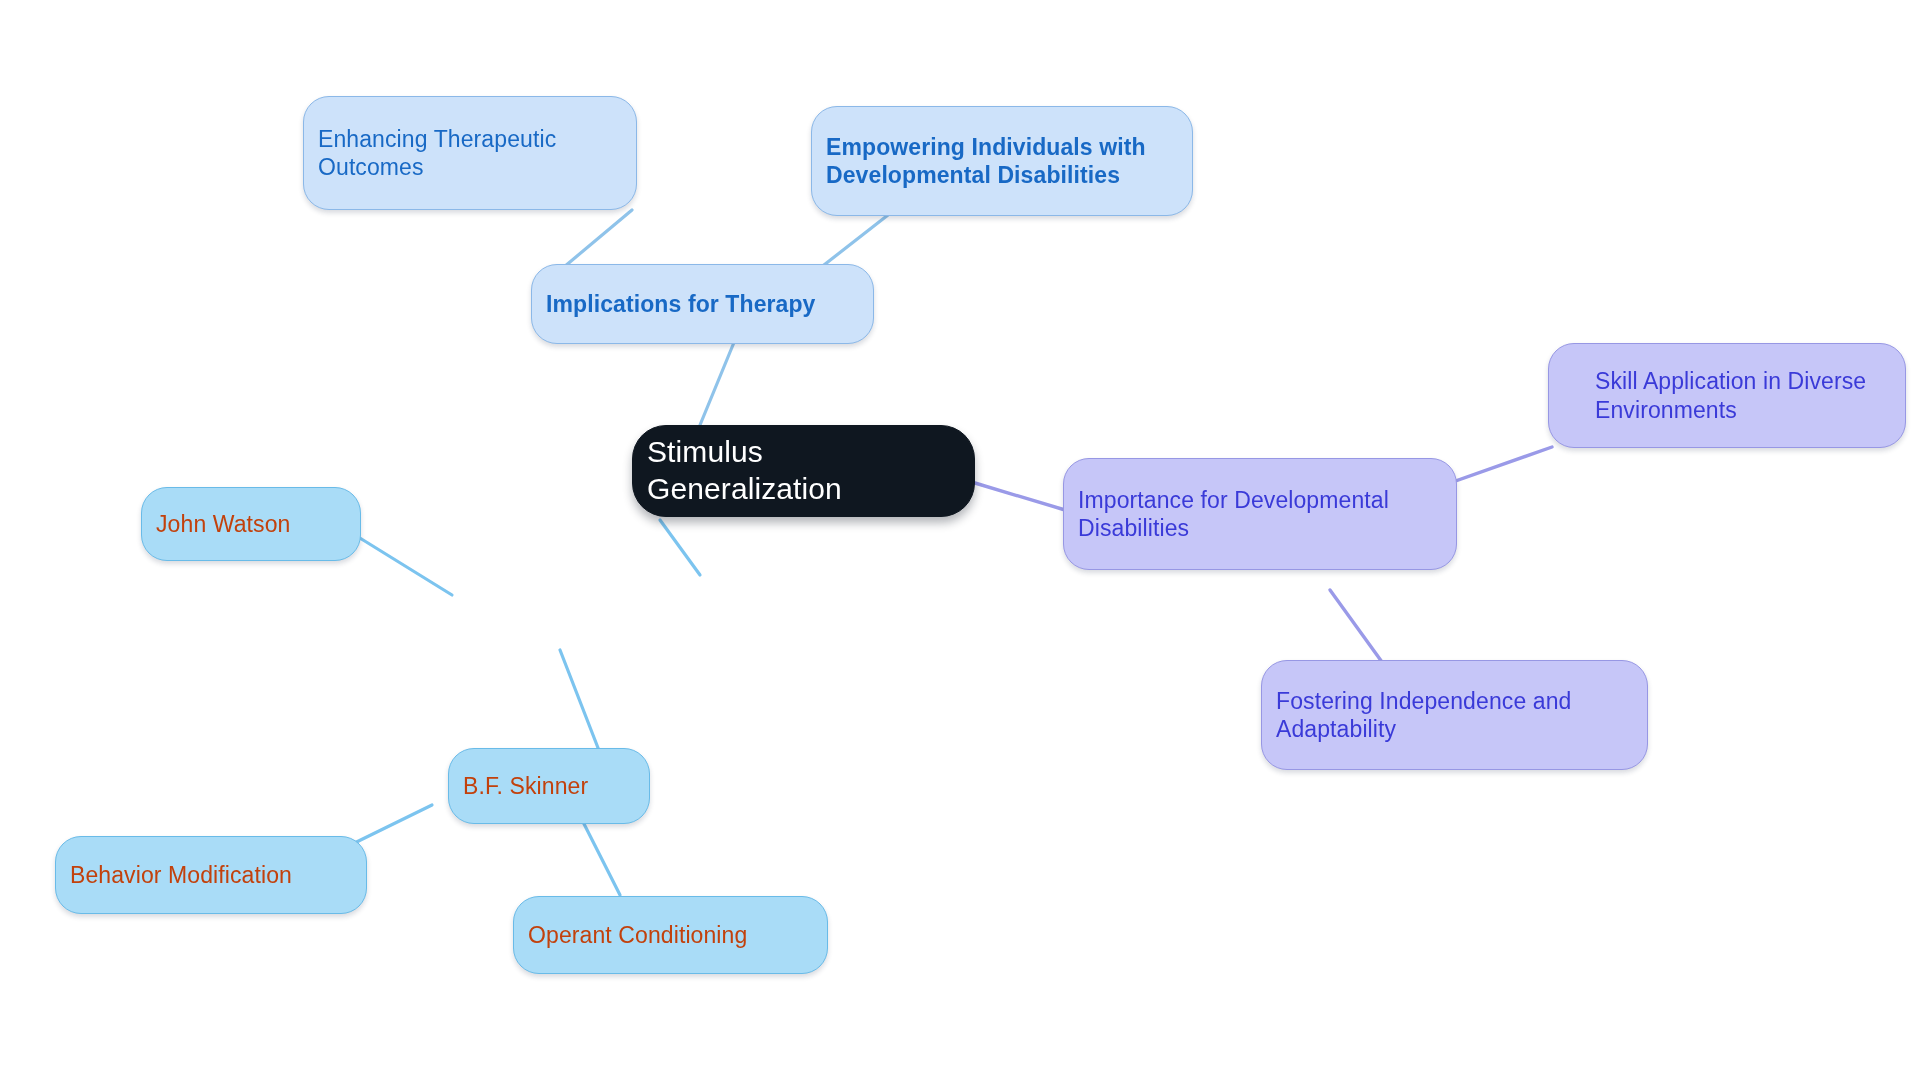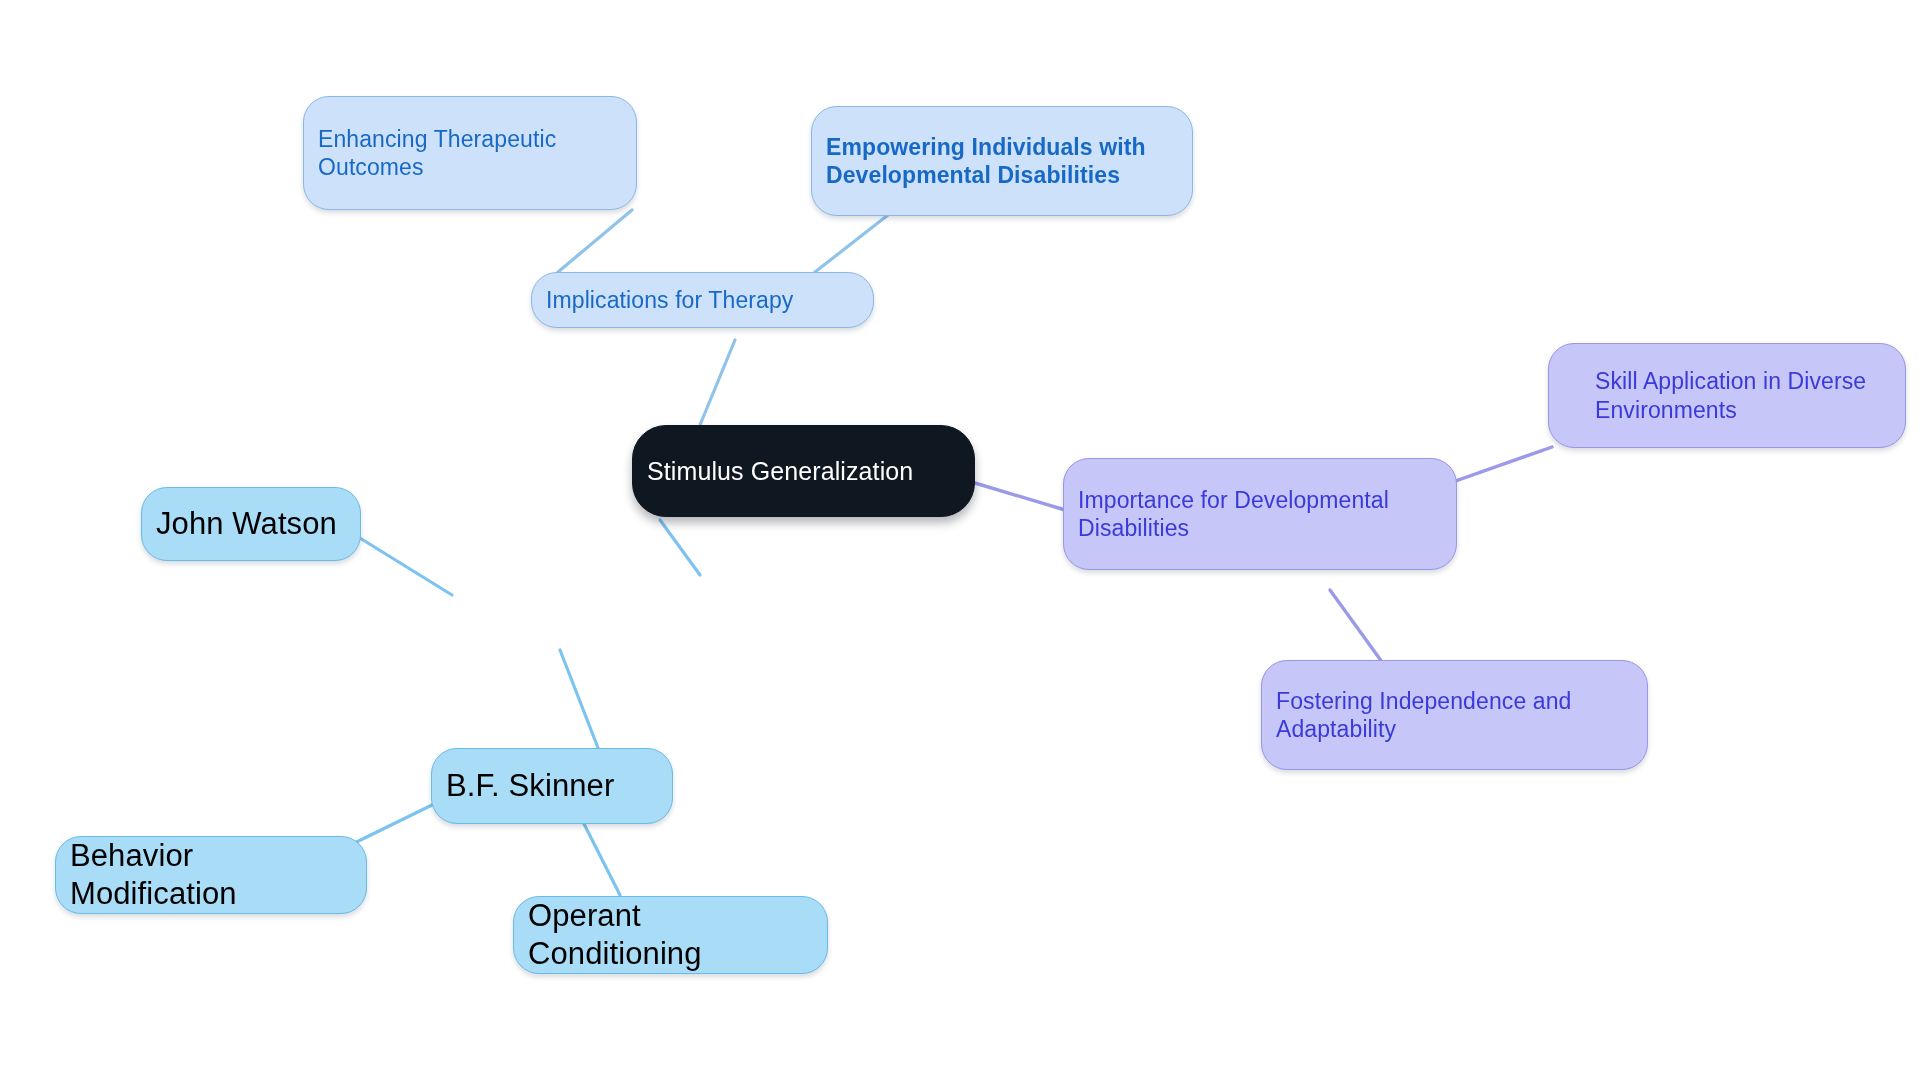--- a/index.html
+++ b/index.html
@@ -45,38 +45,38 @@
     width: 100%;
     white-space: pre-line;
   }
 
   
   .node.root {
     background: #0f1720;
     border-color: #0f1720;
     color: #ffffff;
     border-radius: 34px;
-    font-size: 25px;
+    font-size: 30px;
     box-shadow: 0 6px 10px rgba(10,15,30,0.30);
   }
 
   
   .node.blue-light {
     background: #cde2fa;
     border-color: #8bb8e8;
     color: #1869c5;
     font-size: 23px;
   }
 
   
   .node.blue-sky {
     background: #a9dcf7;
     border-color: #69bbe8;
-    color: #000000;
-    font-size: 31px;
+    color: #c2410c;
+    font-size: 23px;
   }
 
   
   .node.purple {
     background: #c6c6f8;
     border-color: #9797e4;
     color: #3a3ad8;
     font-size: 23px;
   }
 </style>
@@ -107,40 +107,40 @@
 
     <line x1="1430" y1="490" x2="1552" y2="447" stroke="#9a9ae8" stroke-width="3.4" stroke-linecap="round"></line>
 
     <line x1="1330" y1="590" x2="1382" y2="662" stroke="#9a9ae8" stroke-width="3.4" stroke-linecap="round"></line>
   </svg>
 
   <div class="node root" style="left:632px; top:425px; width:343px; height:92px;">
     <span class="label">Stimulus Generalization</span>
   </div>
 
-  <div class="node blue-light" style="left:531px; top:272px; width:343px; height:56px;">
+  <div class="node blue-light" style="left:531px; top:264px; width:343px; height:80px;font-weight:bold;">
     <span class="label">Implications for Therapy</span>
   </div>
 
   <div class="node blue-light" style="left:303px; top:96px; width:334px; height:114px;">
     <span class="label">Enhancing Therapeutic
 Outcomes</span>
   </div>
 
   <div class="node blue-light" style="left:811px; top:106px; width:382px; height:110px;font-weight:bold;">
     <span class="label">Empowering Individuals with
 Developmental Disabilities</span>
   </div>
 
 
   <div class="node blue-sky" style="left:141px; top:487px; width:220px; height:74px;">
     <span class="label">John Watson</span>
   </div>
 
-  <div class="node blue-sky" style="left:431px; top:748px; width:242px; height:76px;">
+  <div class="node blue-sky" style="left:448px; top:748px; width:202px; height:76px;">
     <span class="label">B.F. Skinner</span>
   </div>
 
   <div class="node blue-sky" style="left:24px; top:836px; width:312px; height:78px;margin-left:31px;">
     <span class="label">Behavior Modification</span>
   </div>
 
   <div class="node blue-sky" style="left:513px; top:896px; width:315px; height:78px;">
     <span class="label">Operant Conditioning</span>
   </div>

